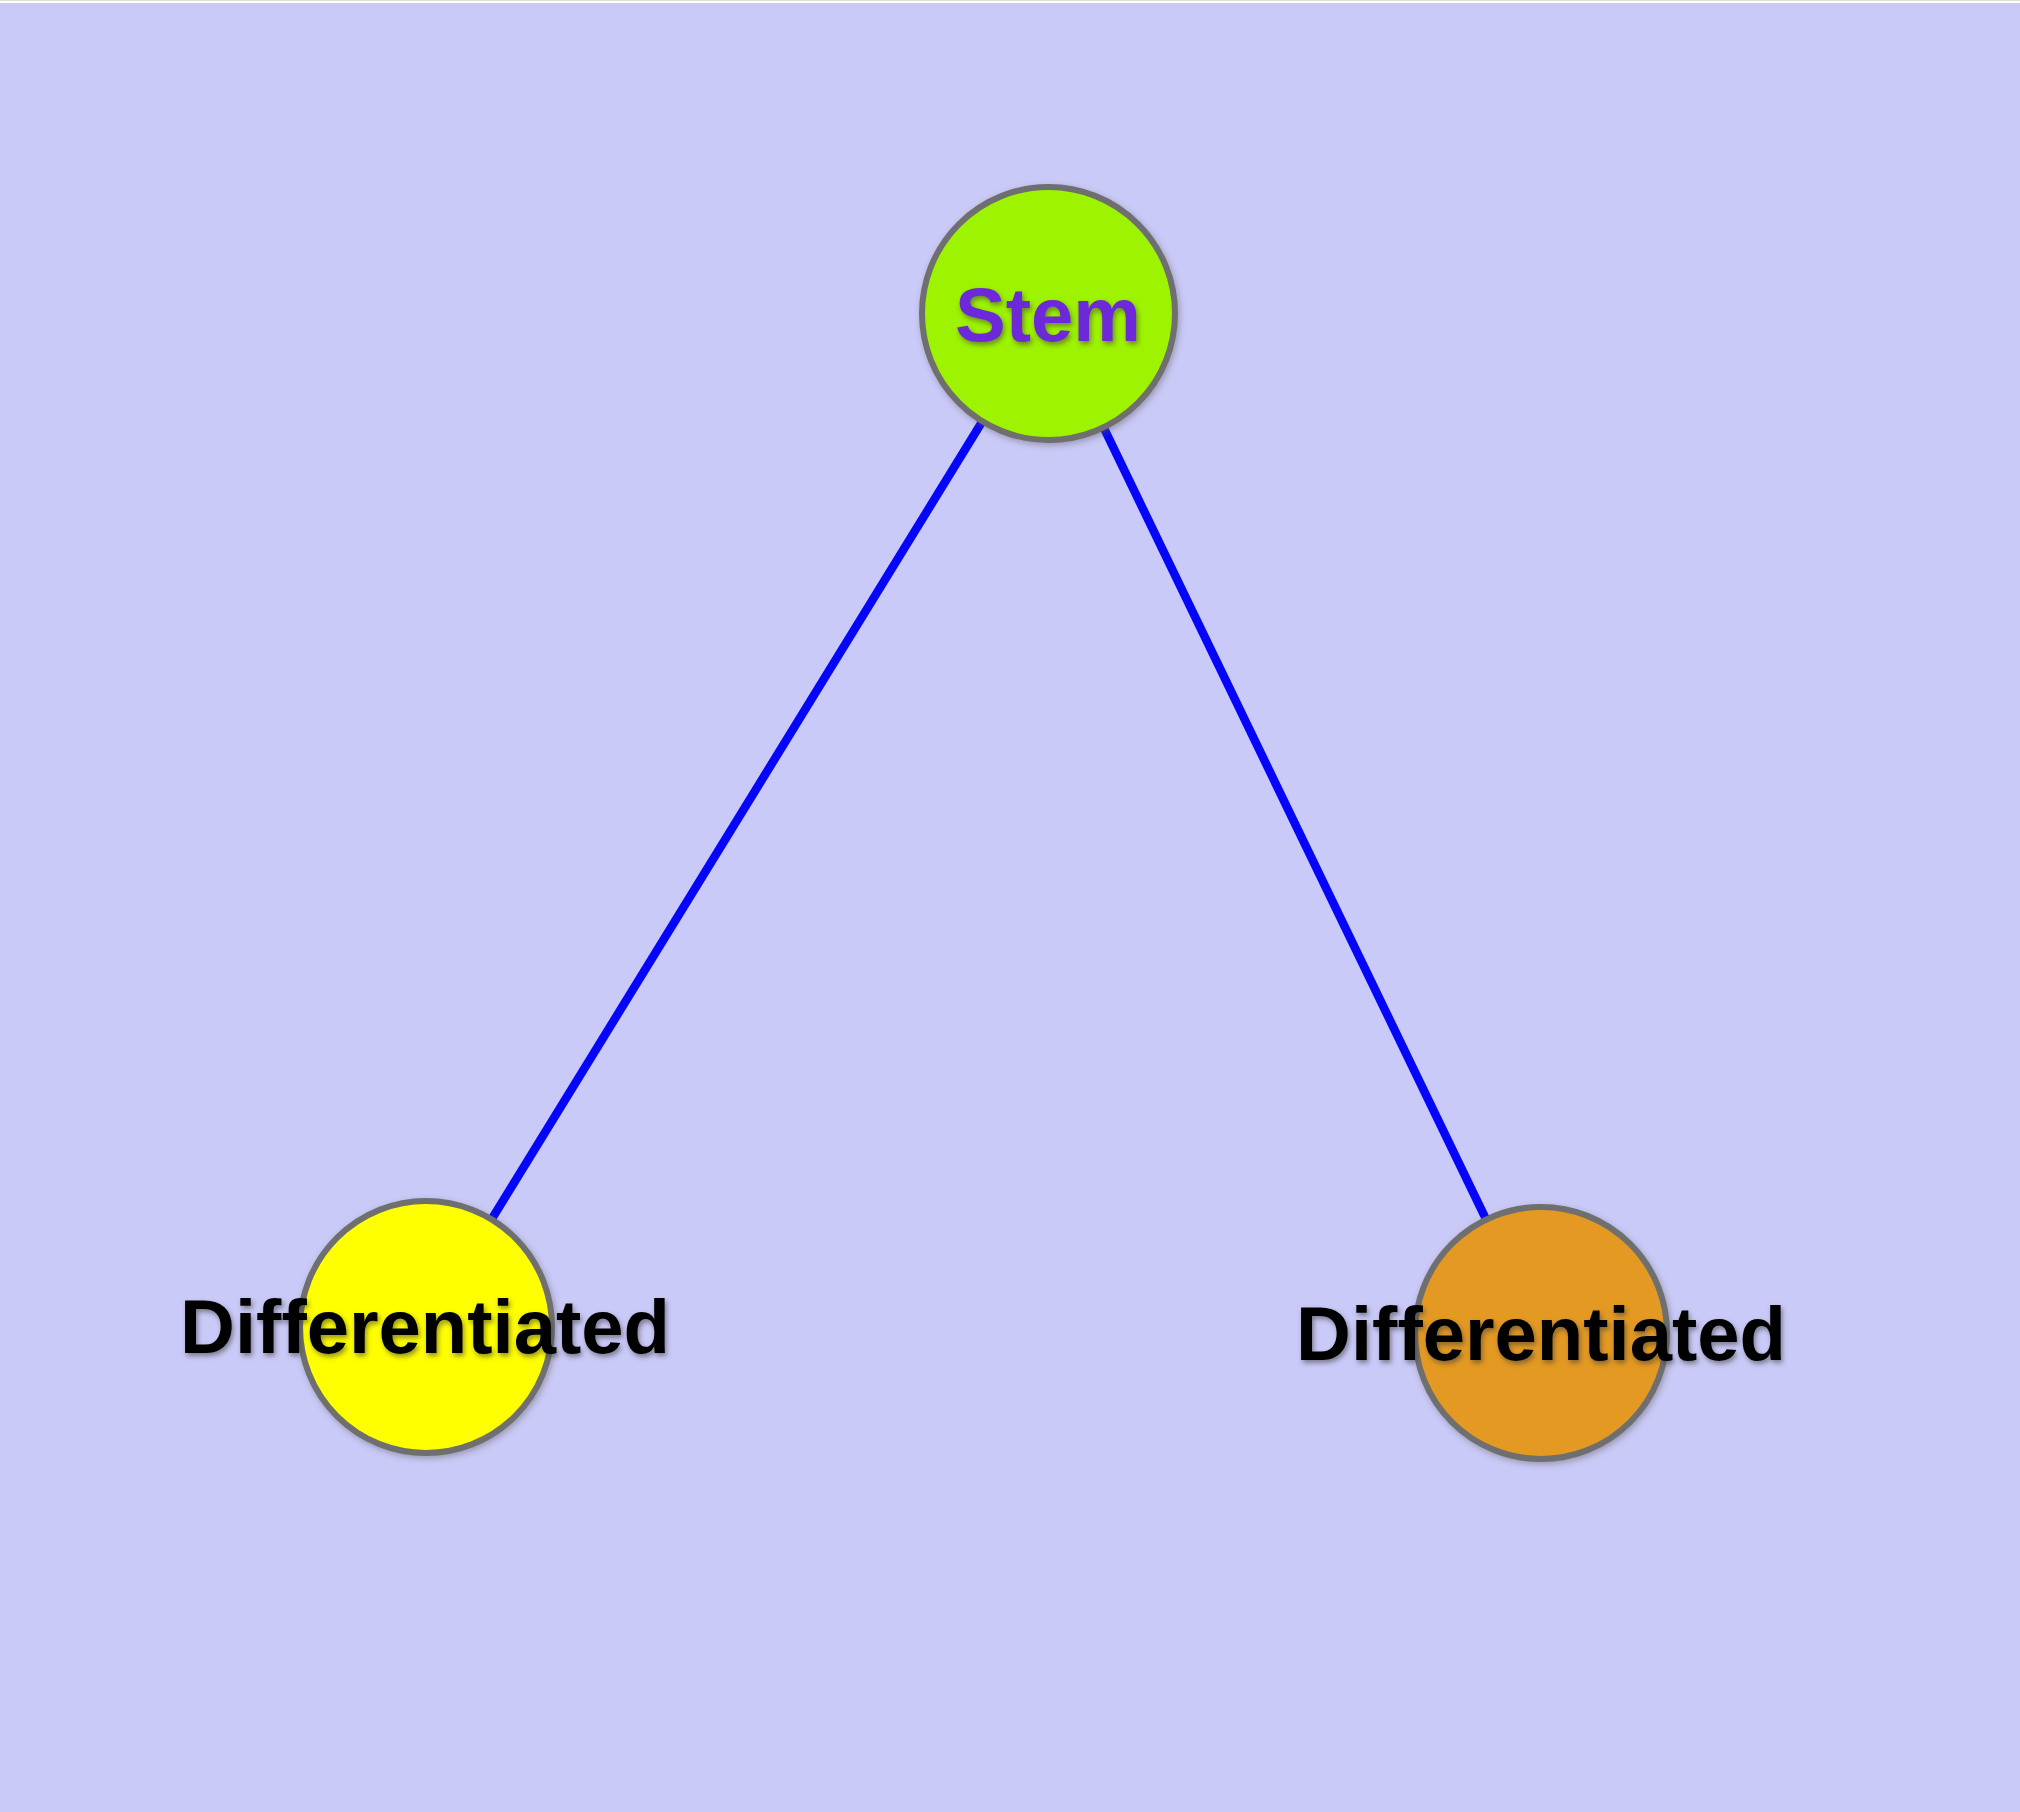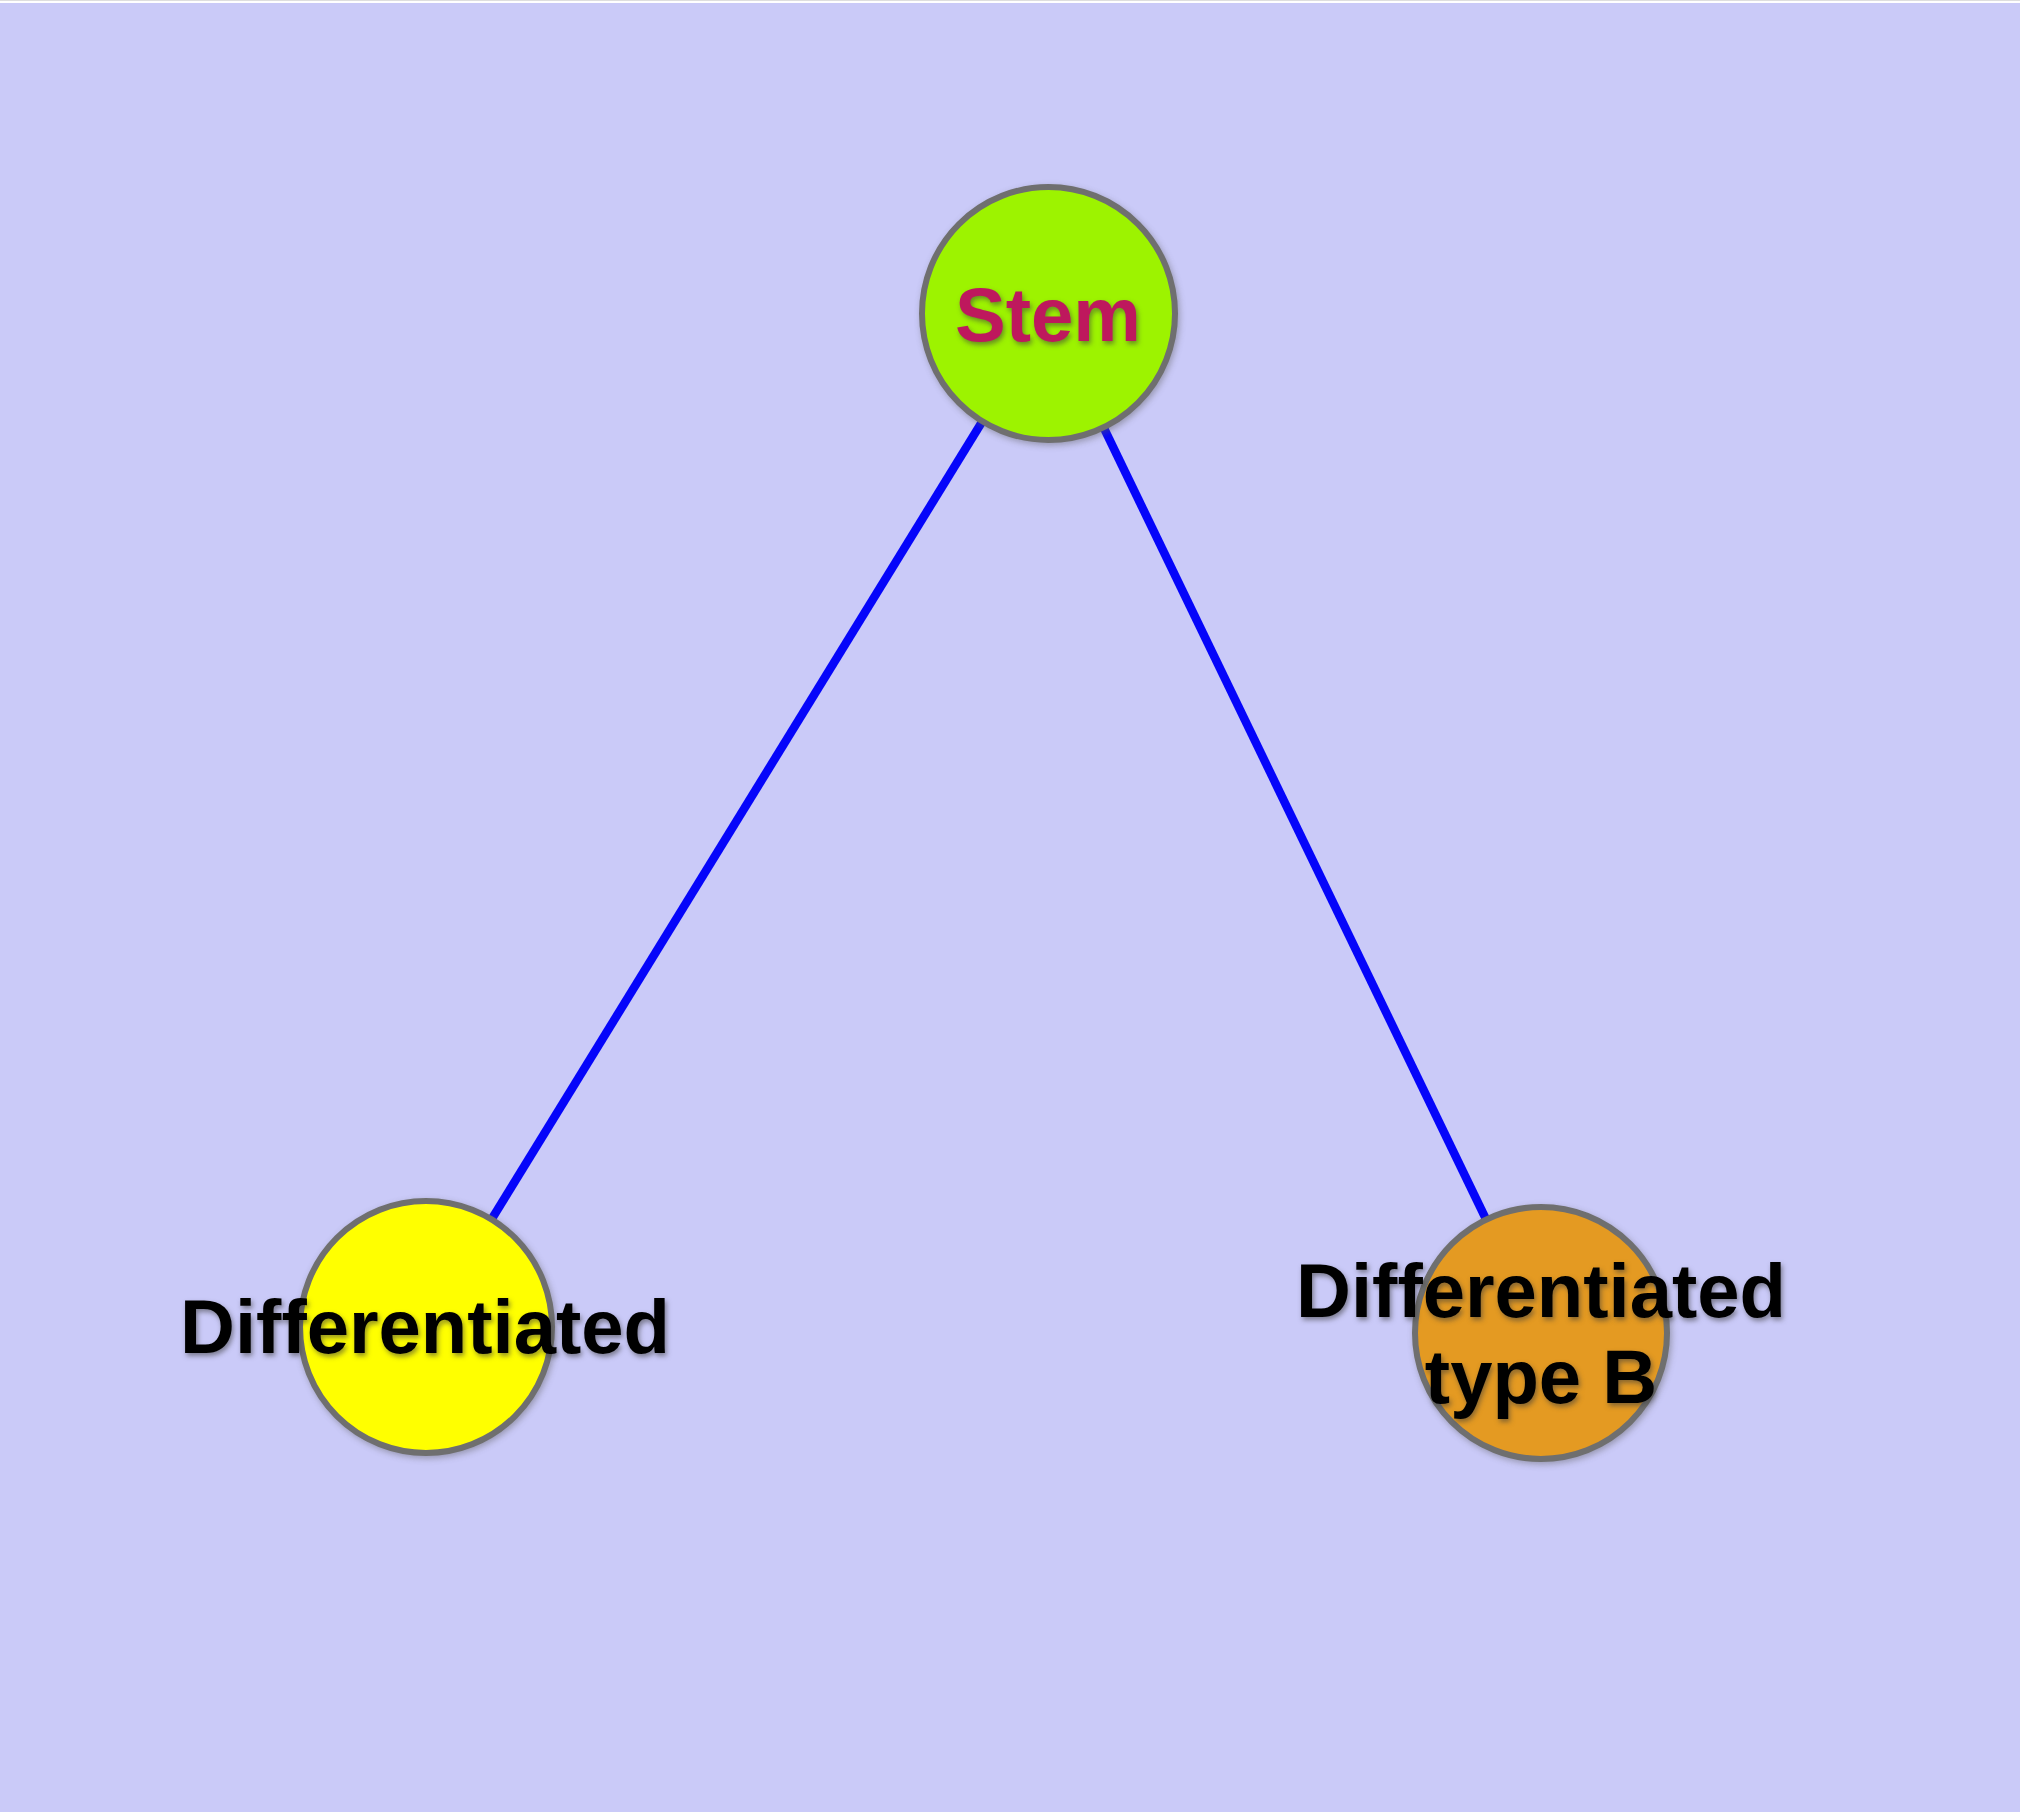--- a/index.html
+++ b/index.html
@@ -63,27 +63,26 @@
 
   <svg class="edge-layer" width="2021" height="1812" viewBox="0 0 2384 2138">
     <line stroke-linecap="butt" x1="1237" y1="370" x2="502" y2="1565" stroke="#0505FA" stroke-width="10"></line>
     <line stroke-linecap="butt" x1="1237" y1="370" x2="1818" y2="1573" stroke="#0505FA" stroke-width="10"></line>
   </svg>
 
   <div class="node" style="left: 919px; top: 184px; width: 259px; height: 259px; background: rgb(157, 243, 0); border-color: rgb(111, 111, 111);"></div>
   <div class="node" style="left: 297px; top: 1198px; width: 258px; height: 258px; background: rgb(255, 255, 0); border-color: rgb(111, 111, 111);"></div>
   <div class="node" style="left: 1412px; top: 1204px; width: 258px; height: 258px; background: rgb(228, 154, 34); border-color: rgb(111, 111, 111);"></div>
 
-  <div class="node-label" style="left: 1048px; top: 315px; color: #be185d;">
+  <div class="node-label" style="left: 1048px; top: 315px; color: #6d28d9;">
     <span>Stem</span>
   </div>
 
   <div class="node-label" style="left: 425px; top: 1327px; color: rgb(0, 0, 0);">
     <span>Differentiated</span>
   </div>
 
   <div class="node-label" style="left: 1541px; top: 1334px; color: rgb(0, 0, 0);">
     <span>Differentiated</span>
-    <span>type B</span>
   </div>
 
 </div>
 
 
 </body></html>

